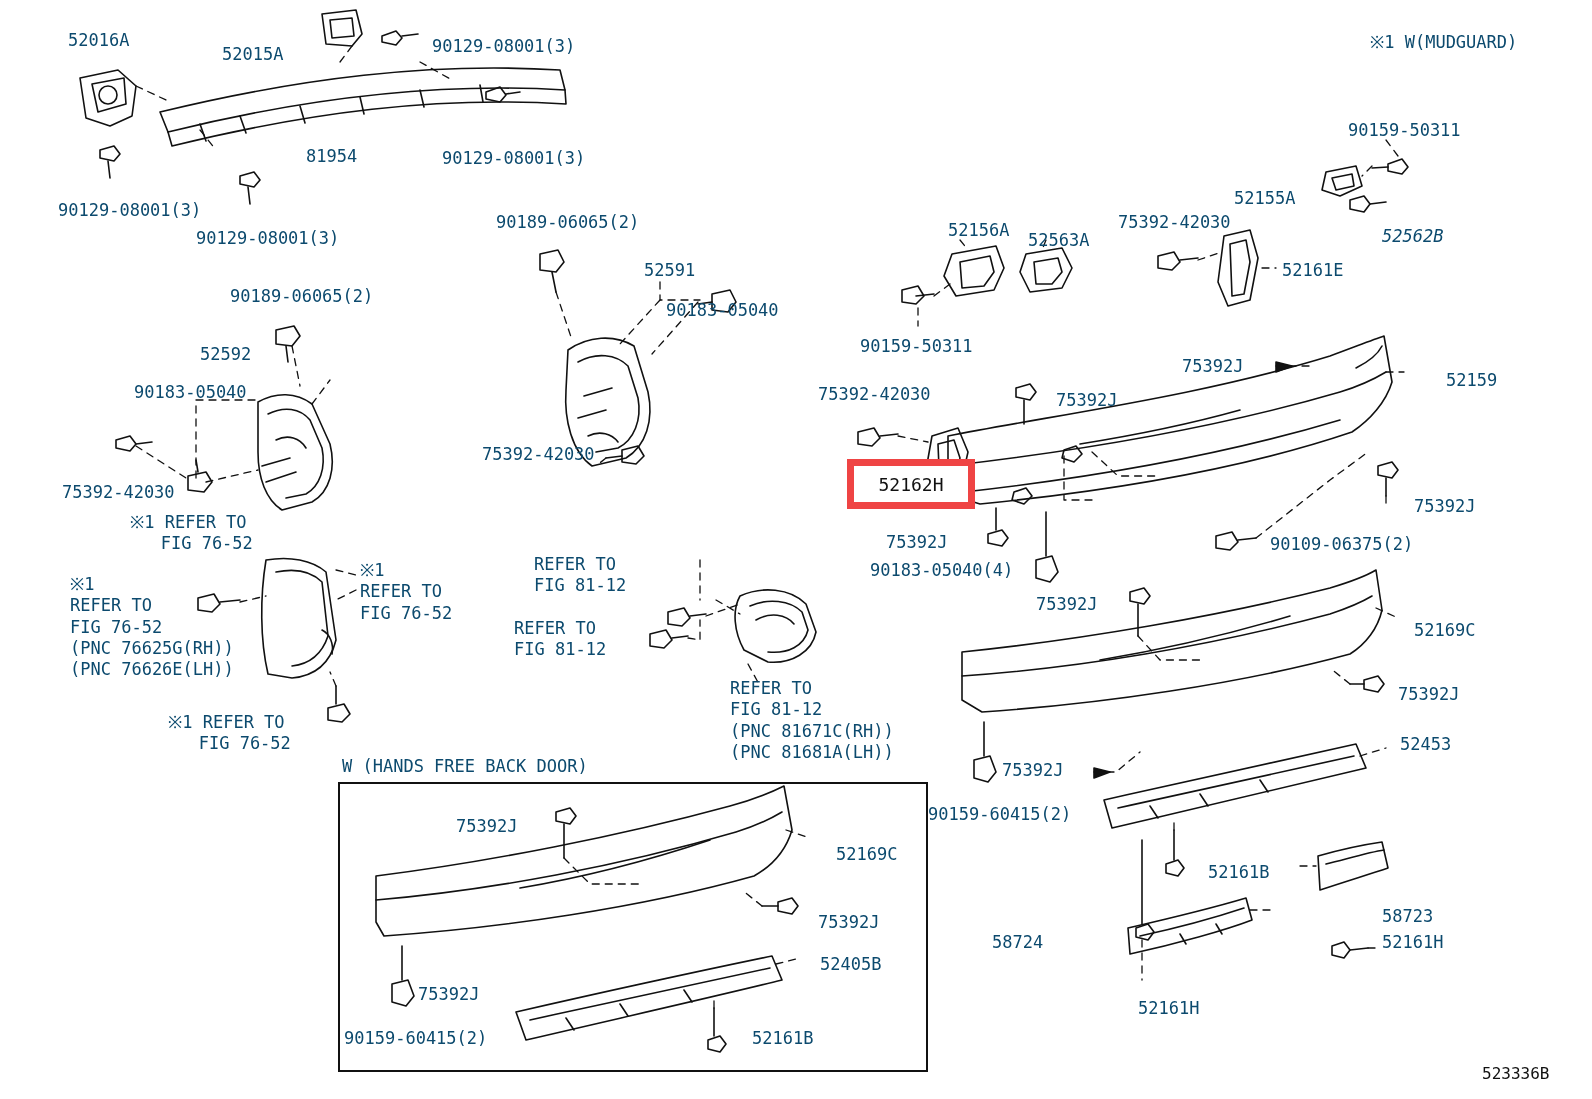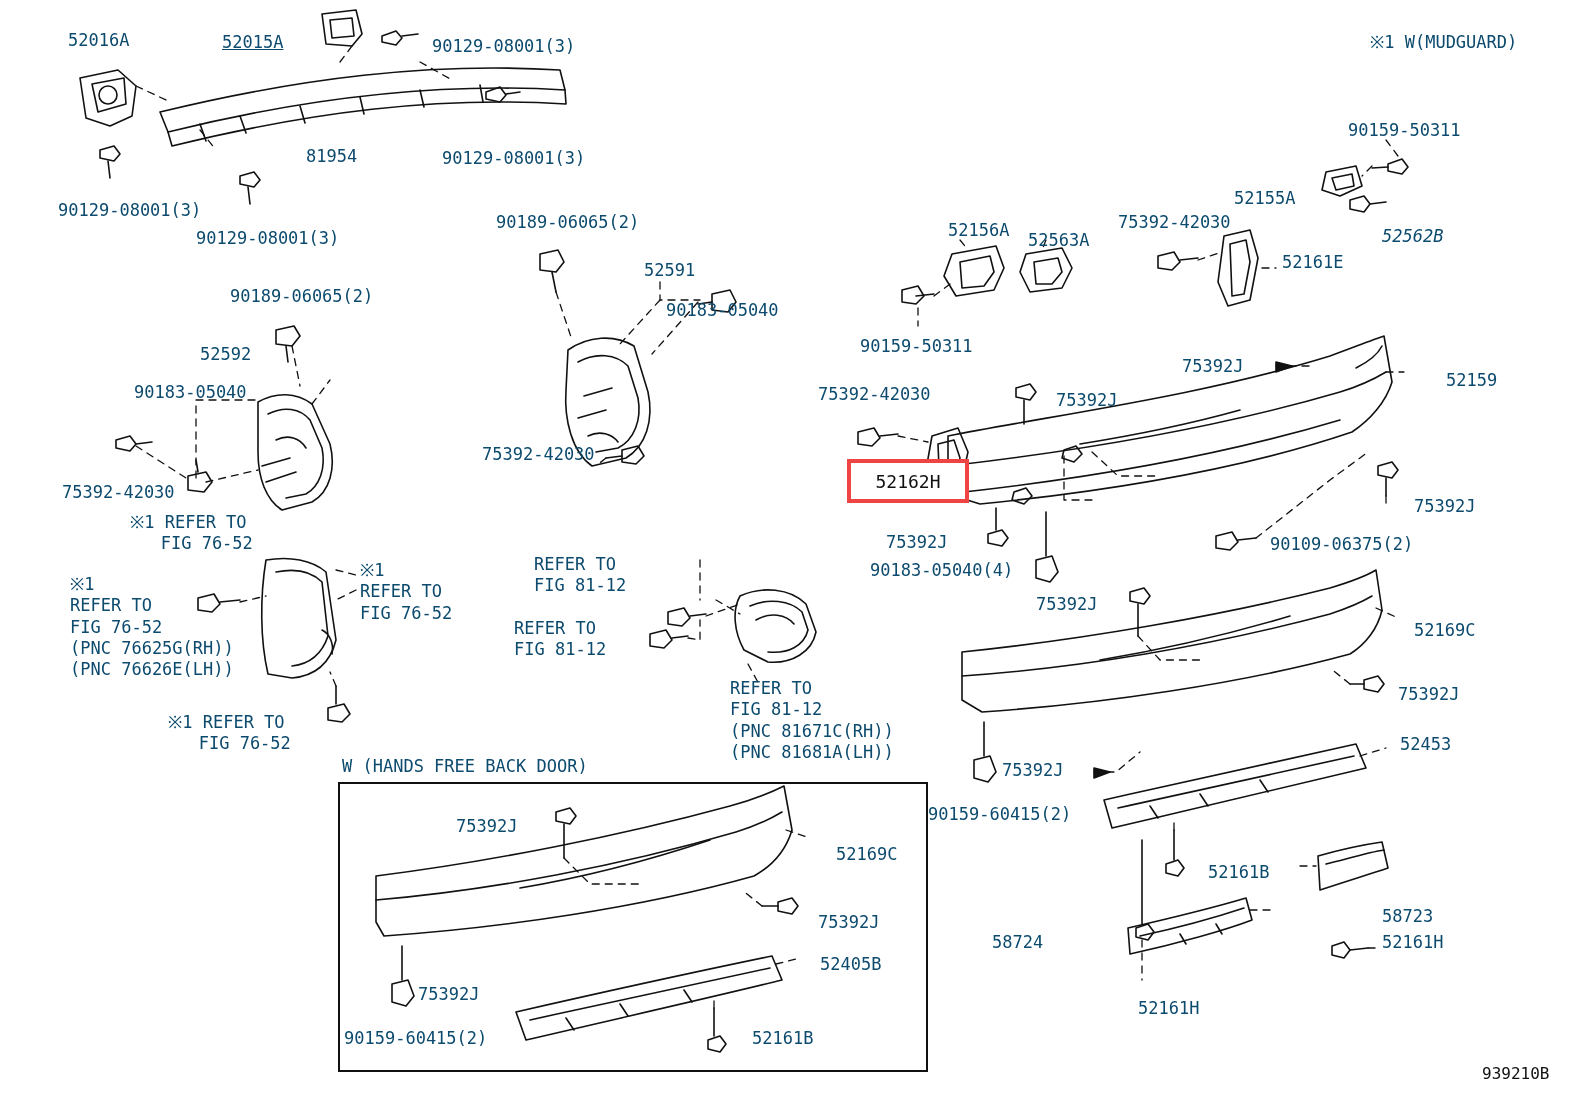--- a/index.html
+++ b/index.html
@@ -1,20 +1,20 @@
 <!DOCTYPE html>
 <html><head>
 <meta charset="utf-8">
 <style>
   html,body{margin:0;padding:0;background:#ffffff;}
   body{width:1592px;height:1099px;position:relative;overflow:hidden;
        font-family:"DejaVu Sans Mono","Liberation Mono",monospace;color:#111;}
   .lbl{position:absolute;font-size:17px;letter-spacing:0px;white-space:pre;line-height:1.25;color:#0c4a6e;}
   .diagram-svg{position:absolute;left:0;top:0;width:1592px;height:1099px;}
-  .hl-box{position:absolute;border:4px solid #ef4444;background:#ffffff;
+  .hl-box{position:absolute;border:7px solid #ef4444;background:#ffffff;
           display:flex;align-items:center;justify-content:center;
           font-family:"DejaVu Sans Mono","Liberation Mono",monospace;font-size:18px;color:#111;}
   .panel-box{position:absolute;border:2px solid #111;background:transparent;}
   .footer-code{position:absolute;font-size:16px;color:#111;}
 </style>
 </head>
 <body>
 
 <svg class="diagram-svg" viewBox="0 0 1592 1099">
   <g fill="none" stroke="#111" stroke-width="1.6" stroke-linejoin="round" stroke-linecap="round">
@@ -259,21 +259,21 @@
 
 <div class="hl-box" style="left:847px;top:459px;width:114px;height:36px;">
   <span>52162H</span>
 </div>
 
 <div class="panel-box" style="left:338px;top:782px;width:586px;height:286px;"></div>
 
 <div class="lbl" style="left:1370px;top:32px;">※1 W(MUDGUARD)</div>
 
 <div class="lbl" style="left:68px;top:30px;">52016A</div>
-<div class="lbl" style="left:222px;top:32px;text-decoration:underline;">52015A</div>
+<div class="lbl" style="left:222px;top:44px;">52015A</div>
 <div class="lbl" style="left:432px;top:36px;">90129-08001(3)</div>
 <div class="lbl" style="left:306px;top:146px;">81954</div>
 <div class="lbl" style="left:442px;top:148px;">90129-08001(3)</div>
 <div class="lbl" style="left:58px;top:200px;">90129-08001(3)</div>
 <div class="lbl" style="left:196px;top:228px;">90129-08001(3)</div>
 
 <div class="lbl" style="left:230px;top:286px;">90189-06065(2)</div>
 <div class="lbl" style="left:200px;top:344px;">52592</div>
 <div class="lbl" style="left:134px;top:382px;">90183-05040</div>
 <div class="lbl" style="left:62px;top:482px;">75392-42030</div>
@@ -304,21 +304,21 @@
 FIG 81-12
 (PNC 81671C(RH))
 (PNC 81681A(LH))</div>
 
 <div class="lbl" style="left:1348px;top:120px;">90159-50311</div>
 <div class="lbl" style="left:1234px;top:188px;">52155A</div>
 <div class="lbl" style="left:1382px;top:226px;font-style:italic;">52562B</div>
 <div class="lbl" style="left:948px;top:220px;">52156A</div>
 <div class="lbl" style="left:1028px;top:230px;">52563A</div>
 <div class="lbl" style="left:1118px;top:212px;">75392-42030</div>
-<div class="lbl" style="left:1282px;top:252px;">52161E</div>
+<div class="lbl" style="left:1282px;top:260px;">52161E</div>
 <div class="lbl" style="left:860px;top:336px;">90159-50311</div>
 <div class="lbl" style="left:818px;top:384px;">75392-42030</div>
 
 <div class="lbl" style="left:1182px;top:356px;">75392J</div>
 <div class="lbl" style="left:1416px;top:370px;margin-left:30px;">52159</div>
 <div class="lbl" style="left:1056px;top:390px;">75392J</div>
 <div class="lbl" style="left:1414px;top:496px;">75392J</div>
 <div class="lbl" style="left:886px;top:532px;">75392J</div>
 <div class="lbl" style="left:1270px;top:534px;">90109-06375(2)</div>
 <div class="lbl" style="left:870px;top:560px;">90183-05040(4)</div>
@@ -337,13 +337,13 @@
 
 <div class="lbl" style="left:342px;top:756px;">W (HANDS FREE BACK DOOR)</div>
 <div class="lbl" style="left:456px;top:816px;">75392J</div>
 <div class="lbl" style="left:836px;top:844px;">52169C</div>
 <div class="lbl" style="left:818px;top:912px;">75392J</div>
 <div class="lbl" style="left:820px;top:954px;">52405B</div>
 <div class="lbl" style="left:418px;top:984px;">75392J</div>
 <div class="lbl" style="left:344px;top:1028px;">90159-60415(2)</div>
 <div class="lbl" style="left:752px;top:1028px;">52161B</div>
 
-<div class="footer-code" style="left:1482px;top:1064px;">939210B</div>
+<div class="footer-code" style="left:1482px;top:1064px;">523336B</div>
 
 </body></html>

